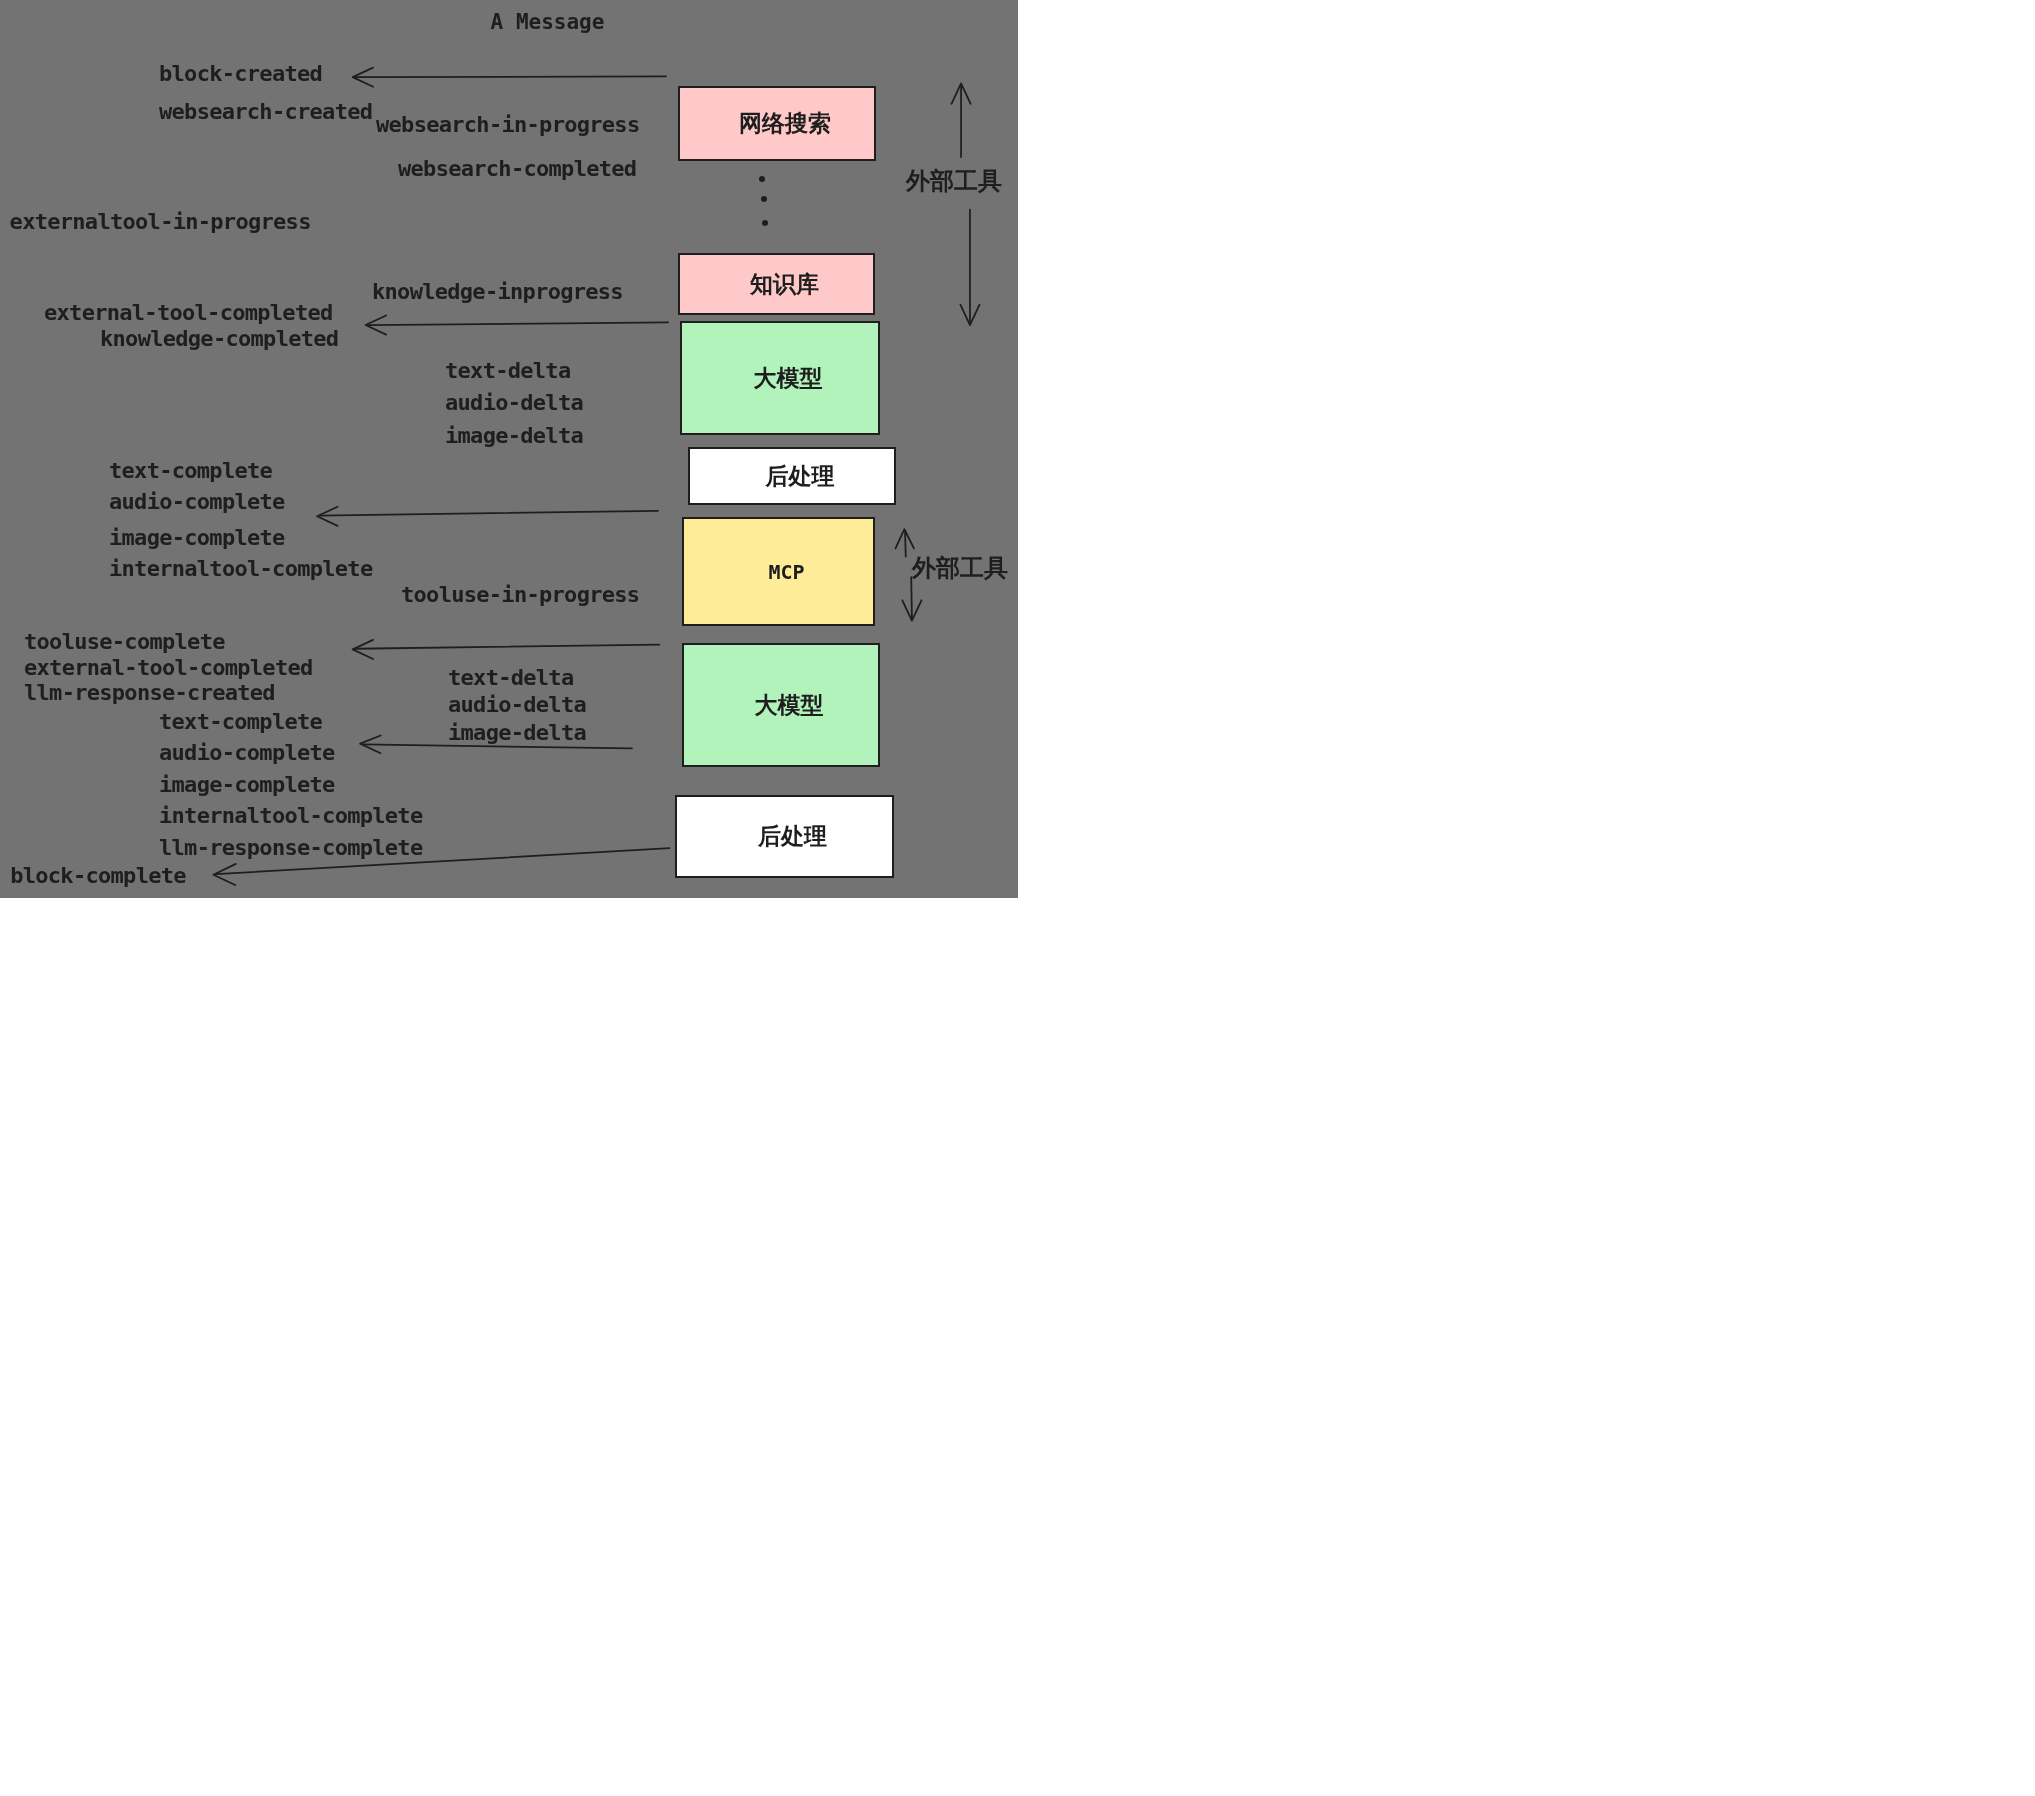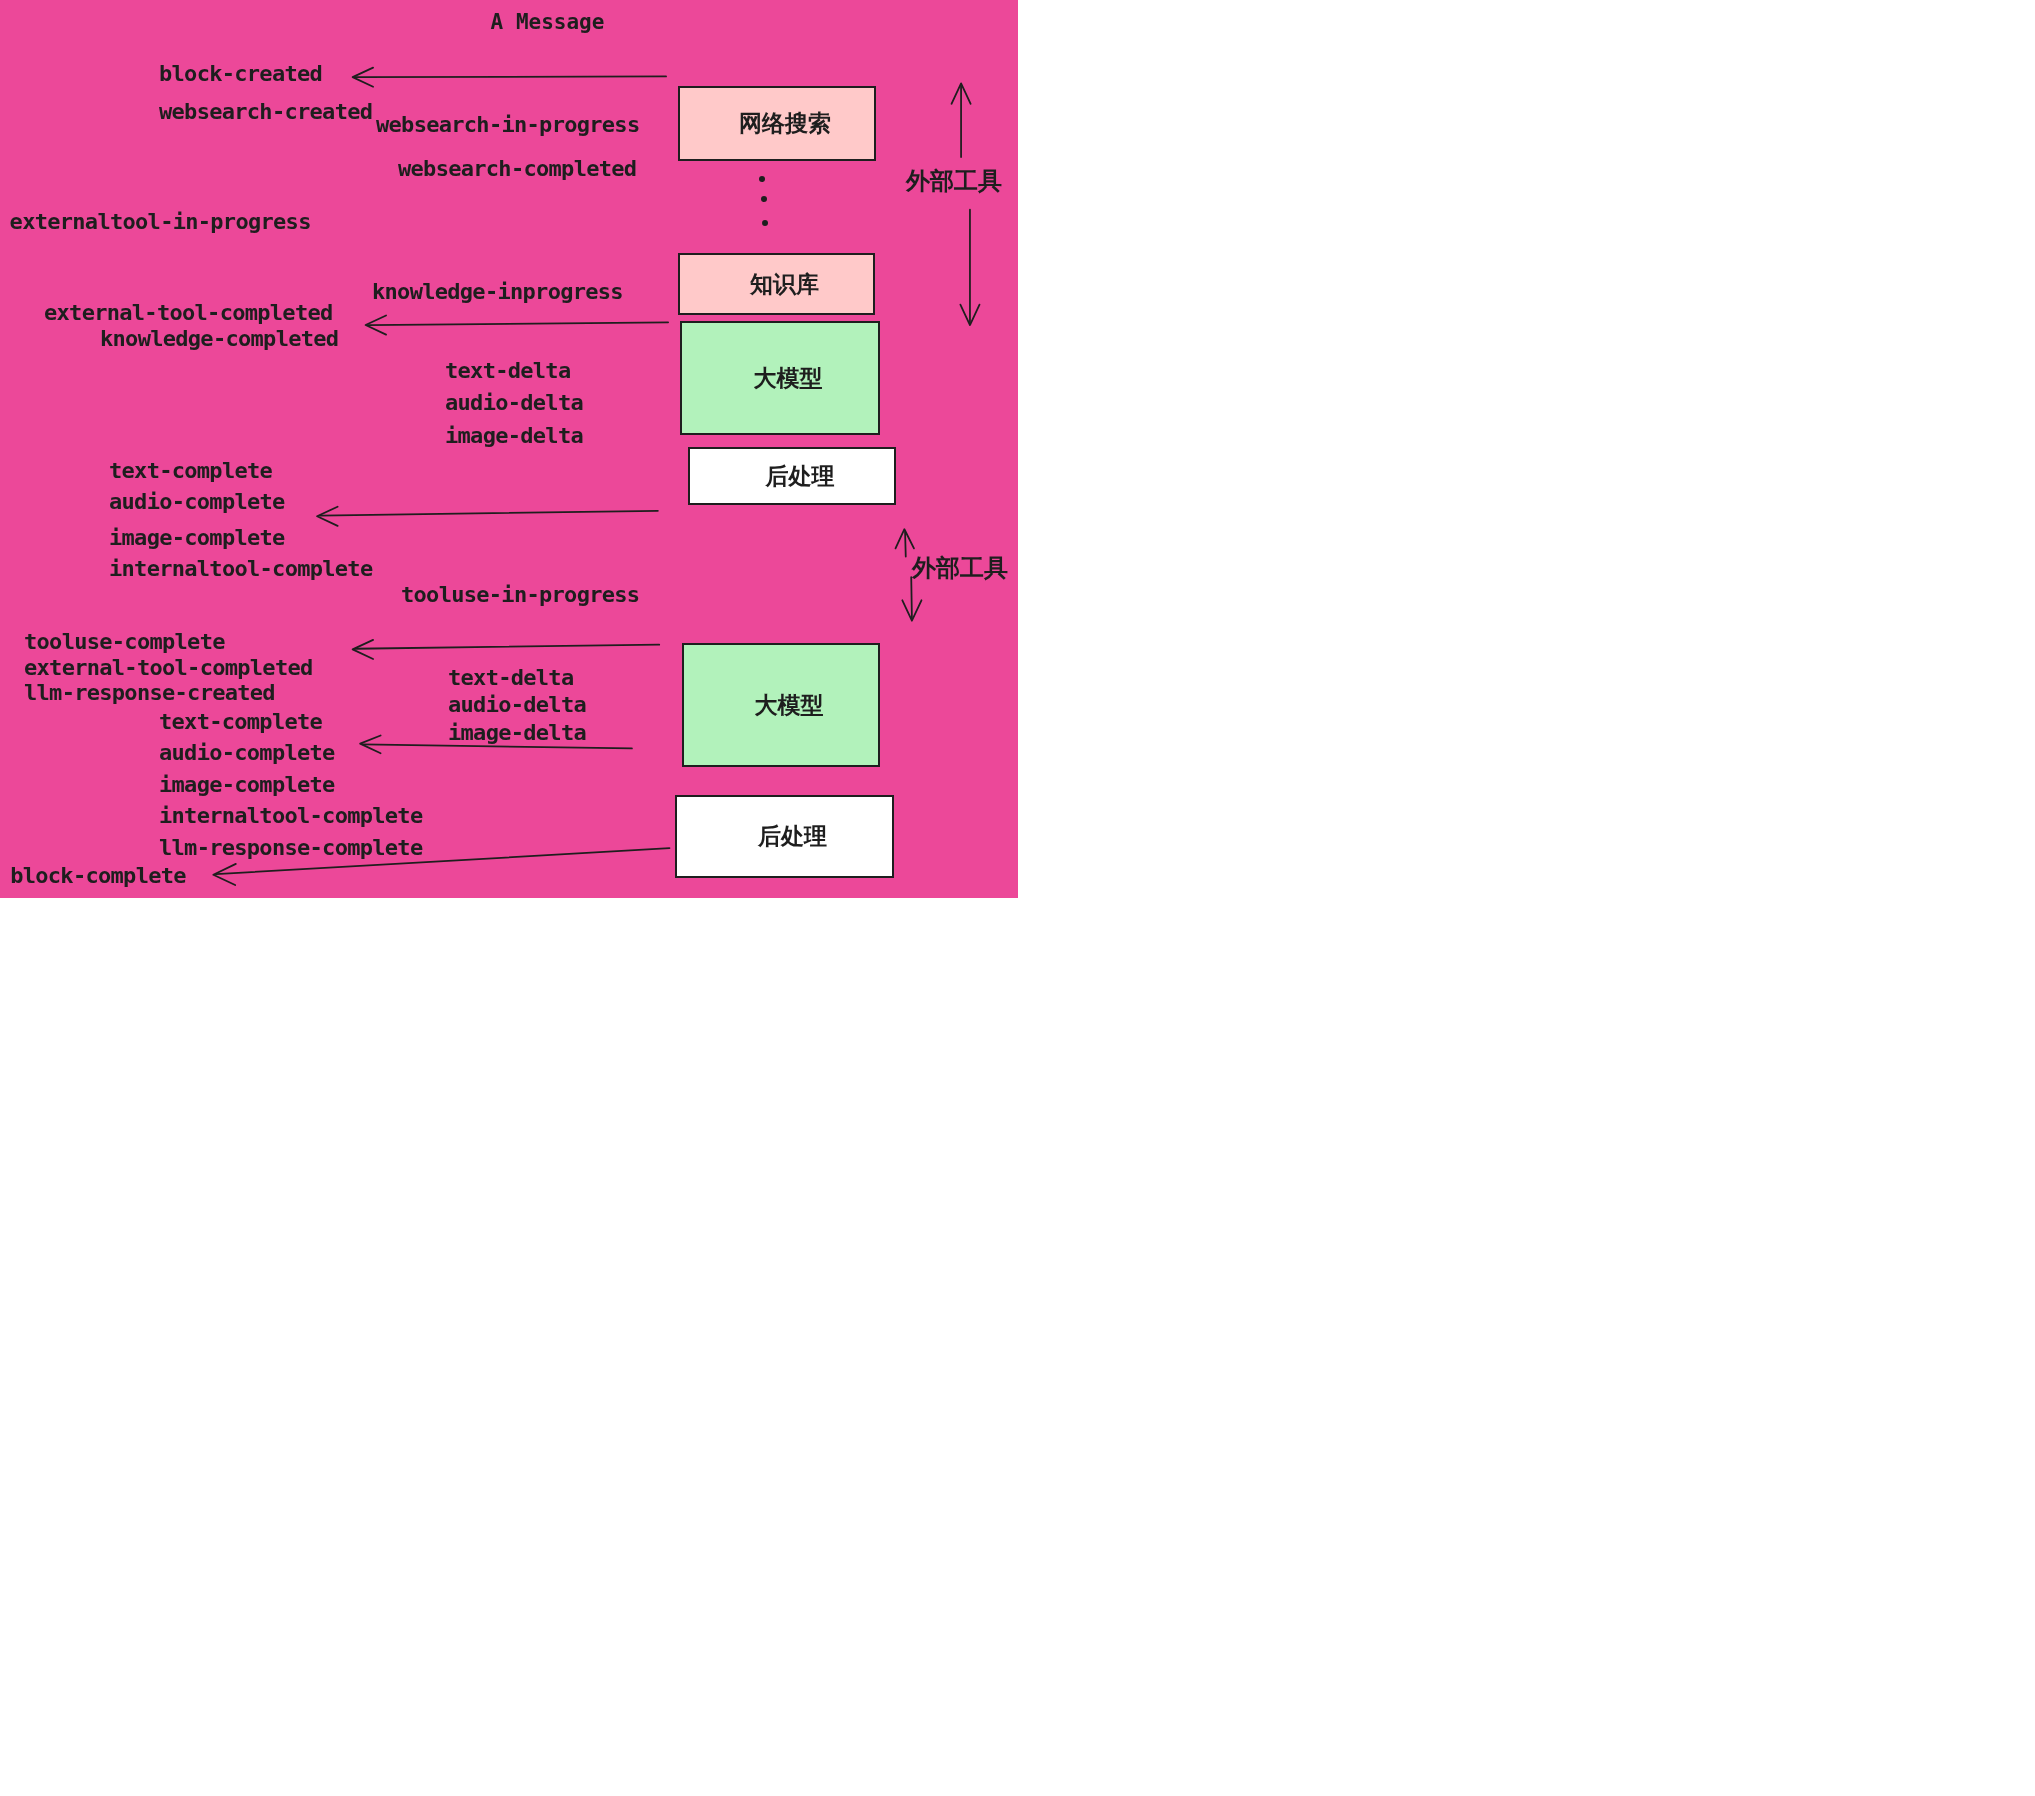--- a/index.html
+++ b/index.html
@@ -4,21 +4,21 @@
 <style>
   html, body {
     margin: 0;
     padding: 0;
     background: #ffffff;
   }
   .canvas {
     position: relative;
     width: 1018px;
     height: 898px;
-    background: #ec4899;
+    background: #737373;
     overflow: hidden;
     font-family: "DejaVu Sans Mono", "Liberation Mono", monospace;
     color: #1e1e1e;
   }
   .title {
     position: absolute;
     left: 437px;
     top: 12.3px;
     width: 221px;
     text-align: center;
@@ -127,20 +127,23 @@
   </div>
   <div class="box" style="left: 678px; top: 253px; width: 197px; height: 62px; background-color: rgb(255, 201, 201); text-align: right;">
     <span class="box-label">知识库</span>
   </div>
   <div class="box" style="left: 680px; top: 321px; width: 200px; height: 114px; background-color: rgb(178, 242, 187);">
     <span class="box-label">大模型</span>
   </div>
   <div class="box" style="left: 688px; top: 447px; width: 208px; height: 58px; background-color: rgb(255, 255, 255);">
     <span class="box-label">后处理</span>
   </div>
+  <div class="box mono-label" style="left: 682px; top: 517px; width: 193px; height: 109px; background-color: rgb(255, 236, 153);">
+    <span class="box-label">MCP</span>
+  </div>
   <div class="box" style="left: 682px; top: 643px; width: 198px; height: 124px; background-color: rgb(178, 242, 187);">
     <span class="box-label">大模型</span>
   </div>
   <div class="box" style="left: 675px; top: 795px; width: 219px; height: 83px; background-color: rgb(255, 255, 255);">
     <span class="box-label">后处理</span>
   </div>
 
   <div class="dot" style="left:759px;top:176px"></div>
   <div class="dot" style="left:761px;top:196px"></div>
   <div class="dot" style="left:762px;top:220px"></div>

